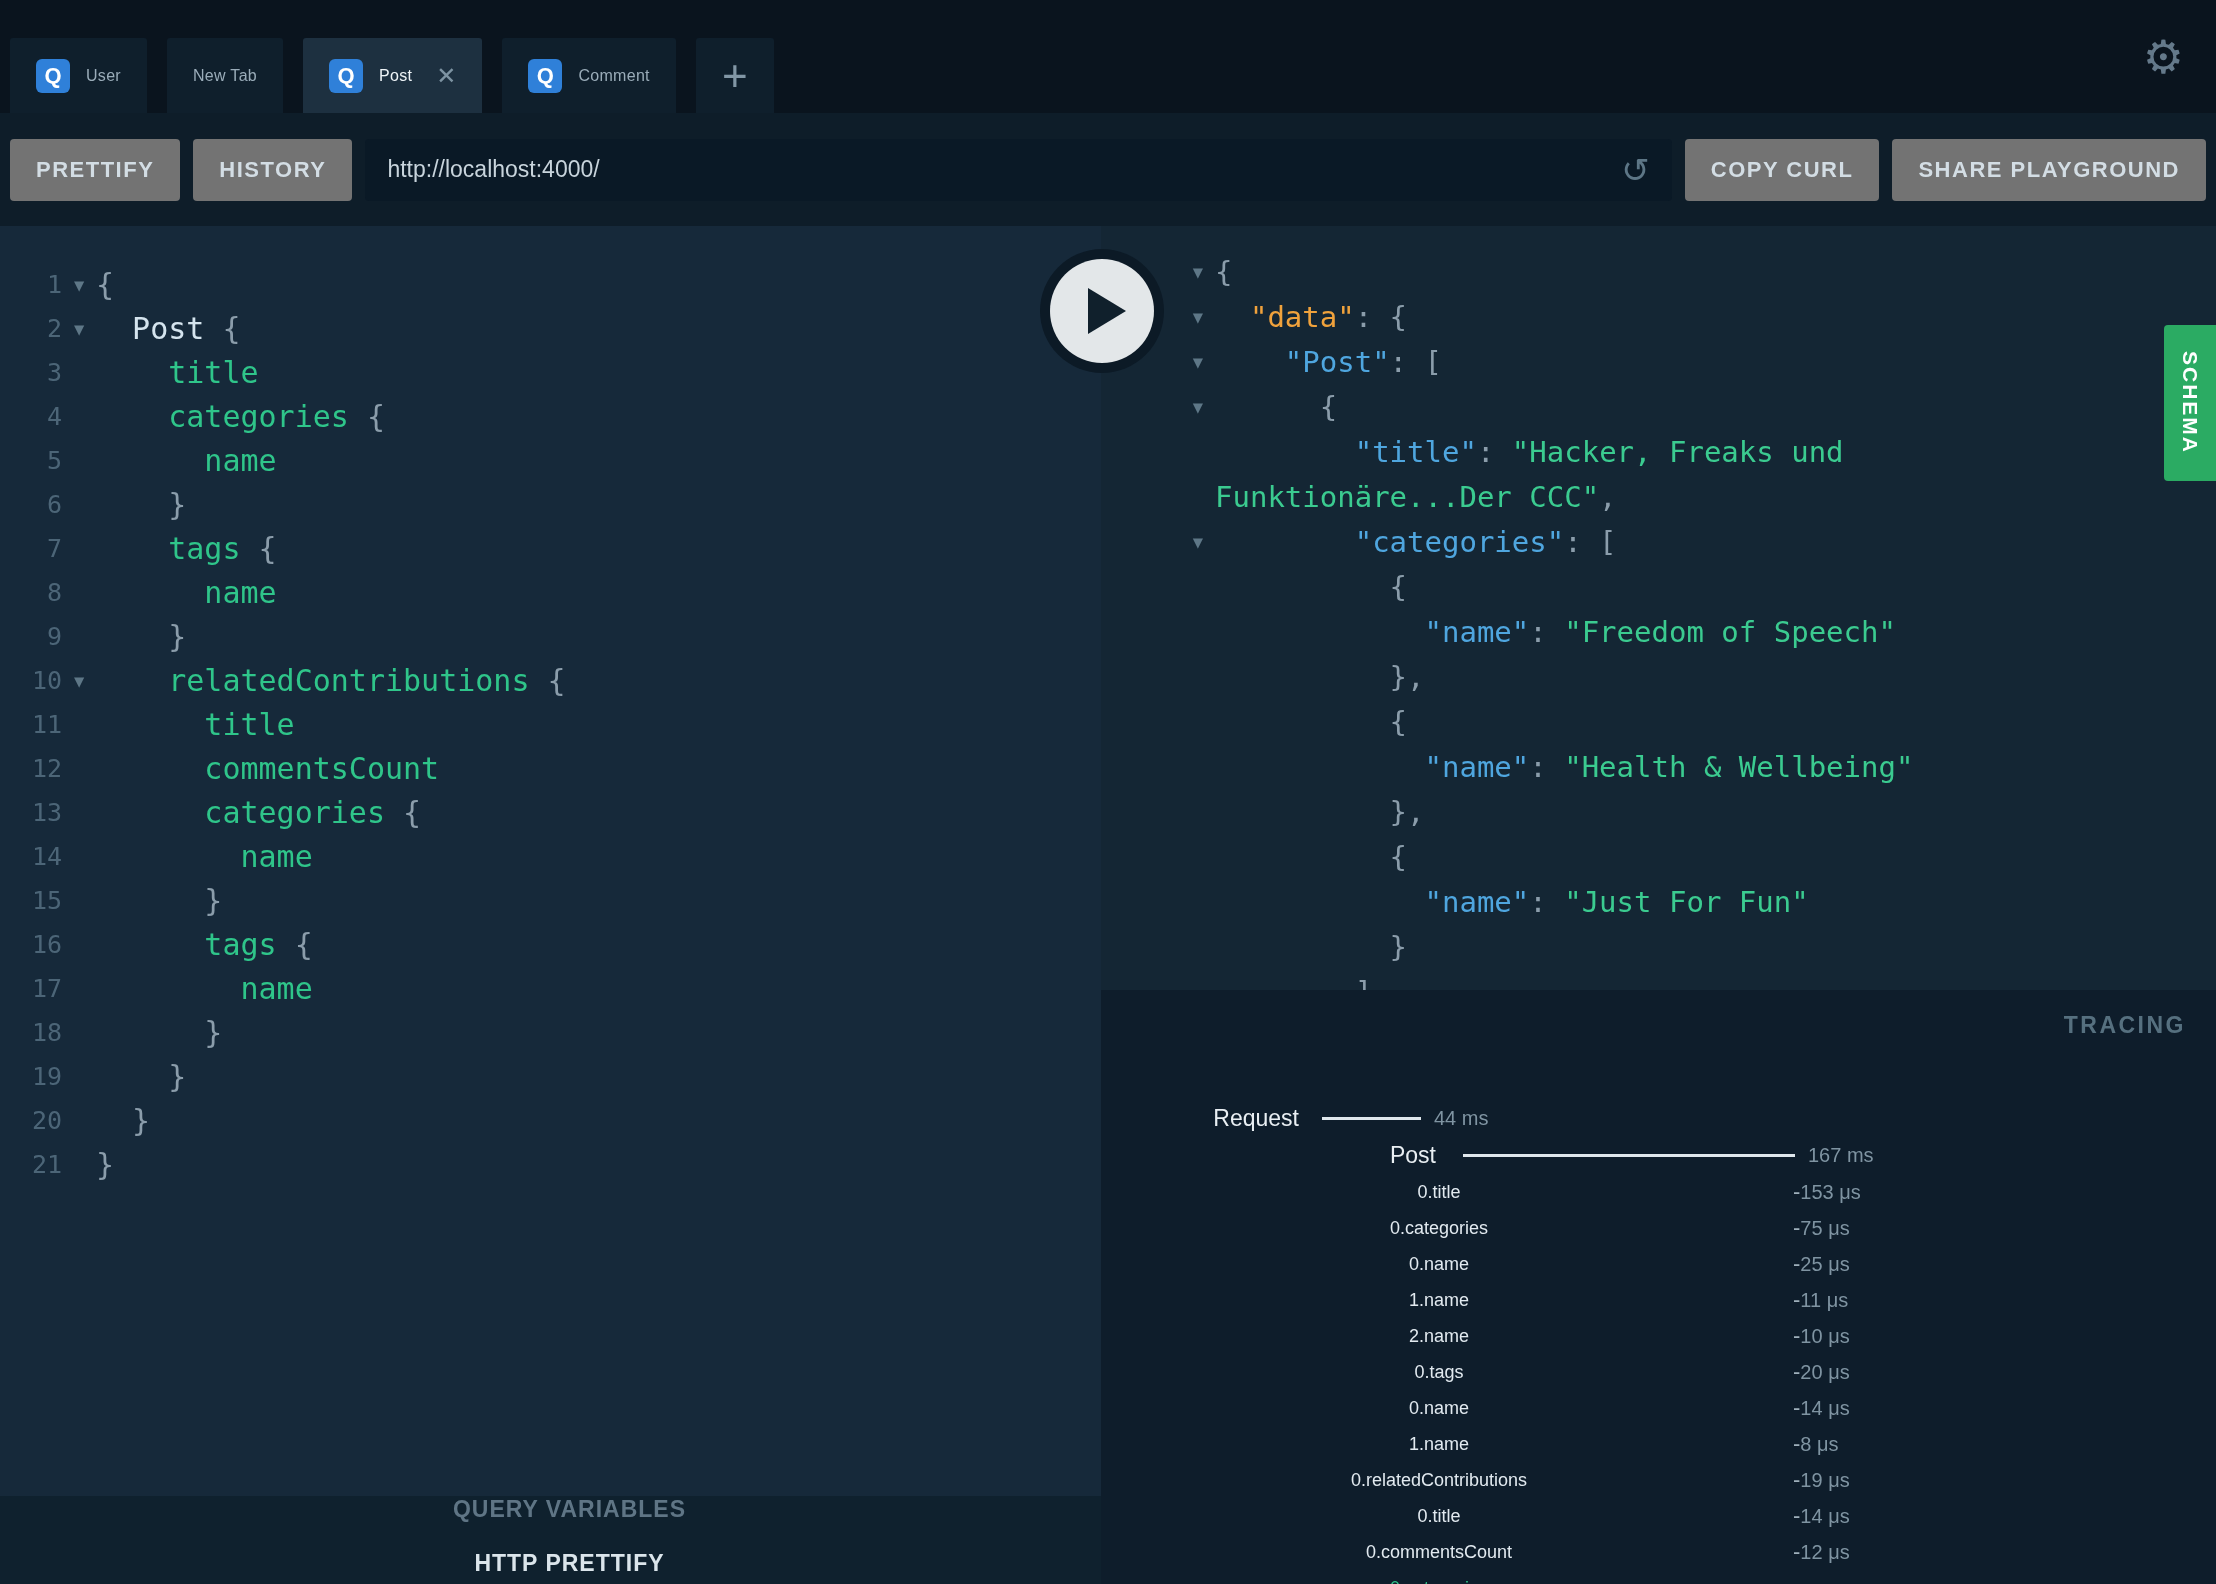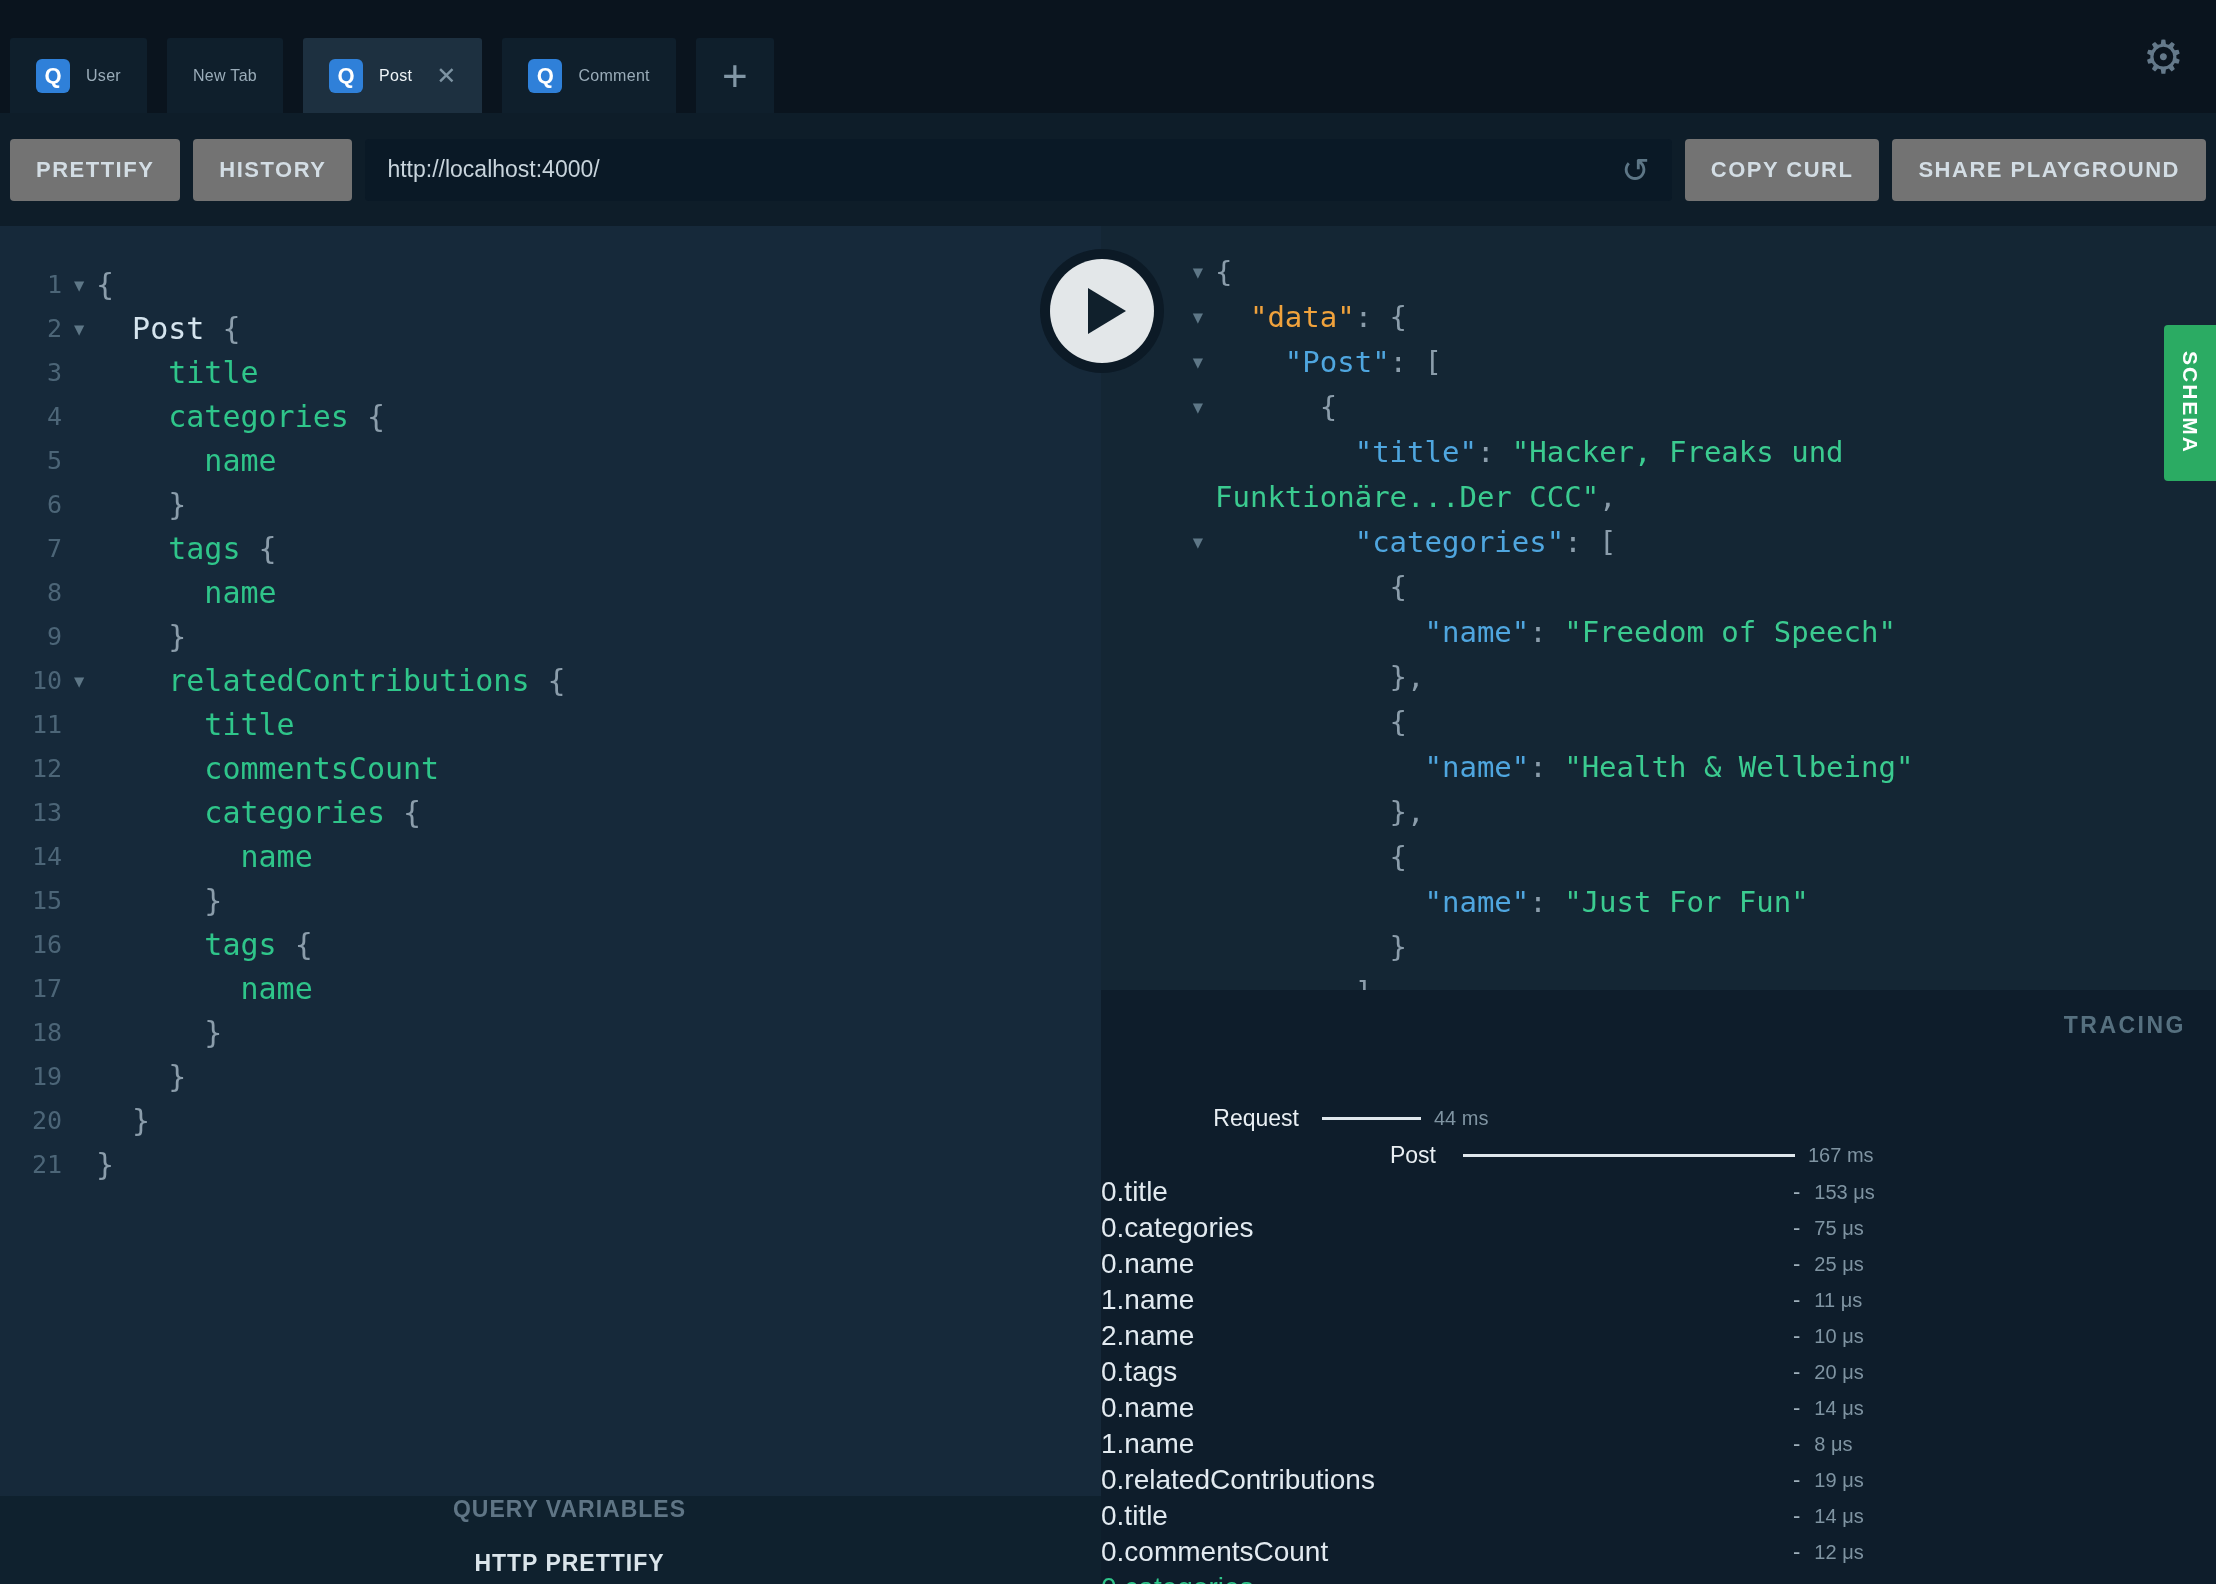--- a/index.html
+++ b/index.html
@@ -76,24 +76,24 @@
 
   
   .schema { position:absolute; right:0; top:99px; width:52px; height:156px; background:#2bab63;
             border-radius:4px 0 0 4px; display:flex; align-items:center; justify-content:center; cursor:pointer; z-index:6; }
   .schema span { writing-mode:vertical-rl; color:#fff; font-weight:700; font-size:21px; letter-spacing:2px; }
 
   
   .tracing-title { position:absolute; top:22px; right:30px; color:#56707f; font-weight:700;
                    font-size:23px; letter-spacing:2.5px; }
   .trow { position:absolute; left:0; right:0; height:36px; display:flex; align-items:center; }
-  .tlabel { width:676px; text-align:left; color:#e2eaf0; font-size:28px; flex:0 0 auto; }
+  .tlabel { width:676px; text-align:center; color:#e2eaf0; font-size:18px; flex:0 0 auto; }
   .tlabel.green { color:#2fc58a; }
   .tdash { margin-left:16px; color:#9fb0bc; font-size:22px; }
-  .tdur { margin-left:14px; color:#7f94a2; font-size:20px; white-space:nowrap; }
+  .tdur { margin-left:0; color:#7f94a2; font-size:20px; white-space:nowrap; }
   .req-row { top:110px; } .post-row { top:147px; }
   .req-label { width:198px; text-align:right; color:#e9eff3; font-size:23px; flex:0 0 auto; }
   .post-label { width:335px; text-align:right; color:#e9eff3; font-size:23px; flex:0 0 auto; }
   .req-bar { width:99px; height:3px; background:#dfe7ec; margin-left:23px; }
   .post-bar { width:332px; height:3px; background:#dfe7ec; margin-left:27px; }
   .bar-dur { margin-left:13px; color:#7f94a2; font-size:20px; }
 </style>
 </head>
 <body>
 

